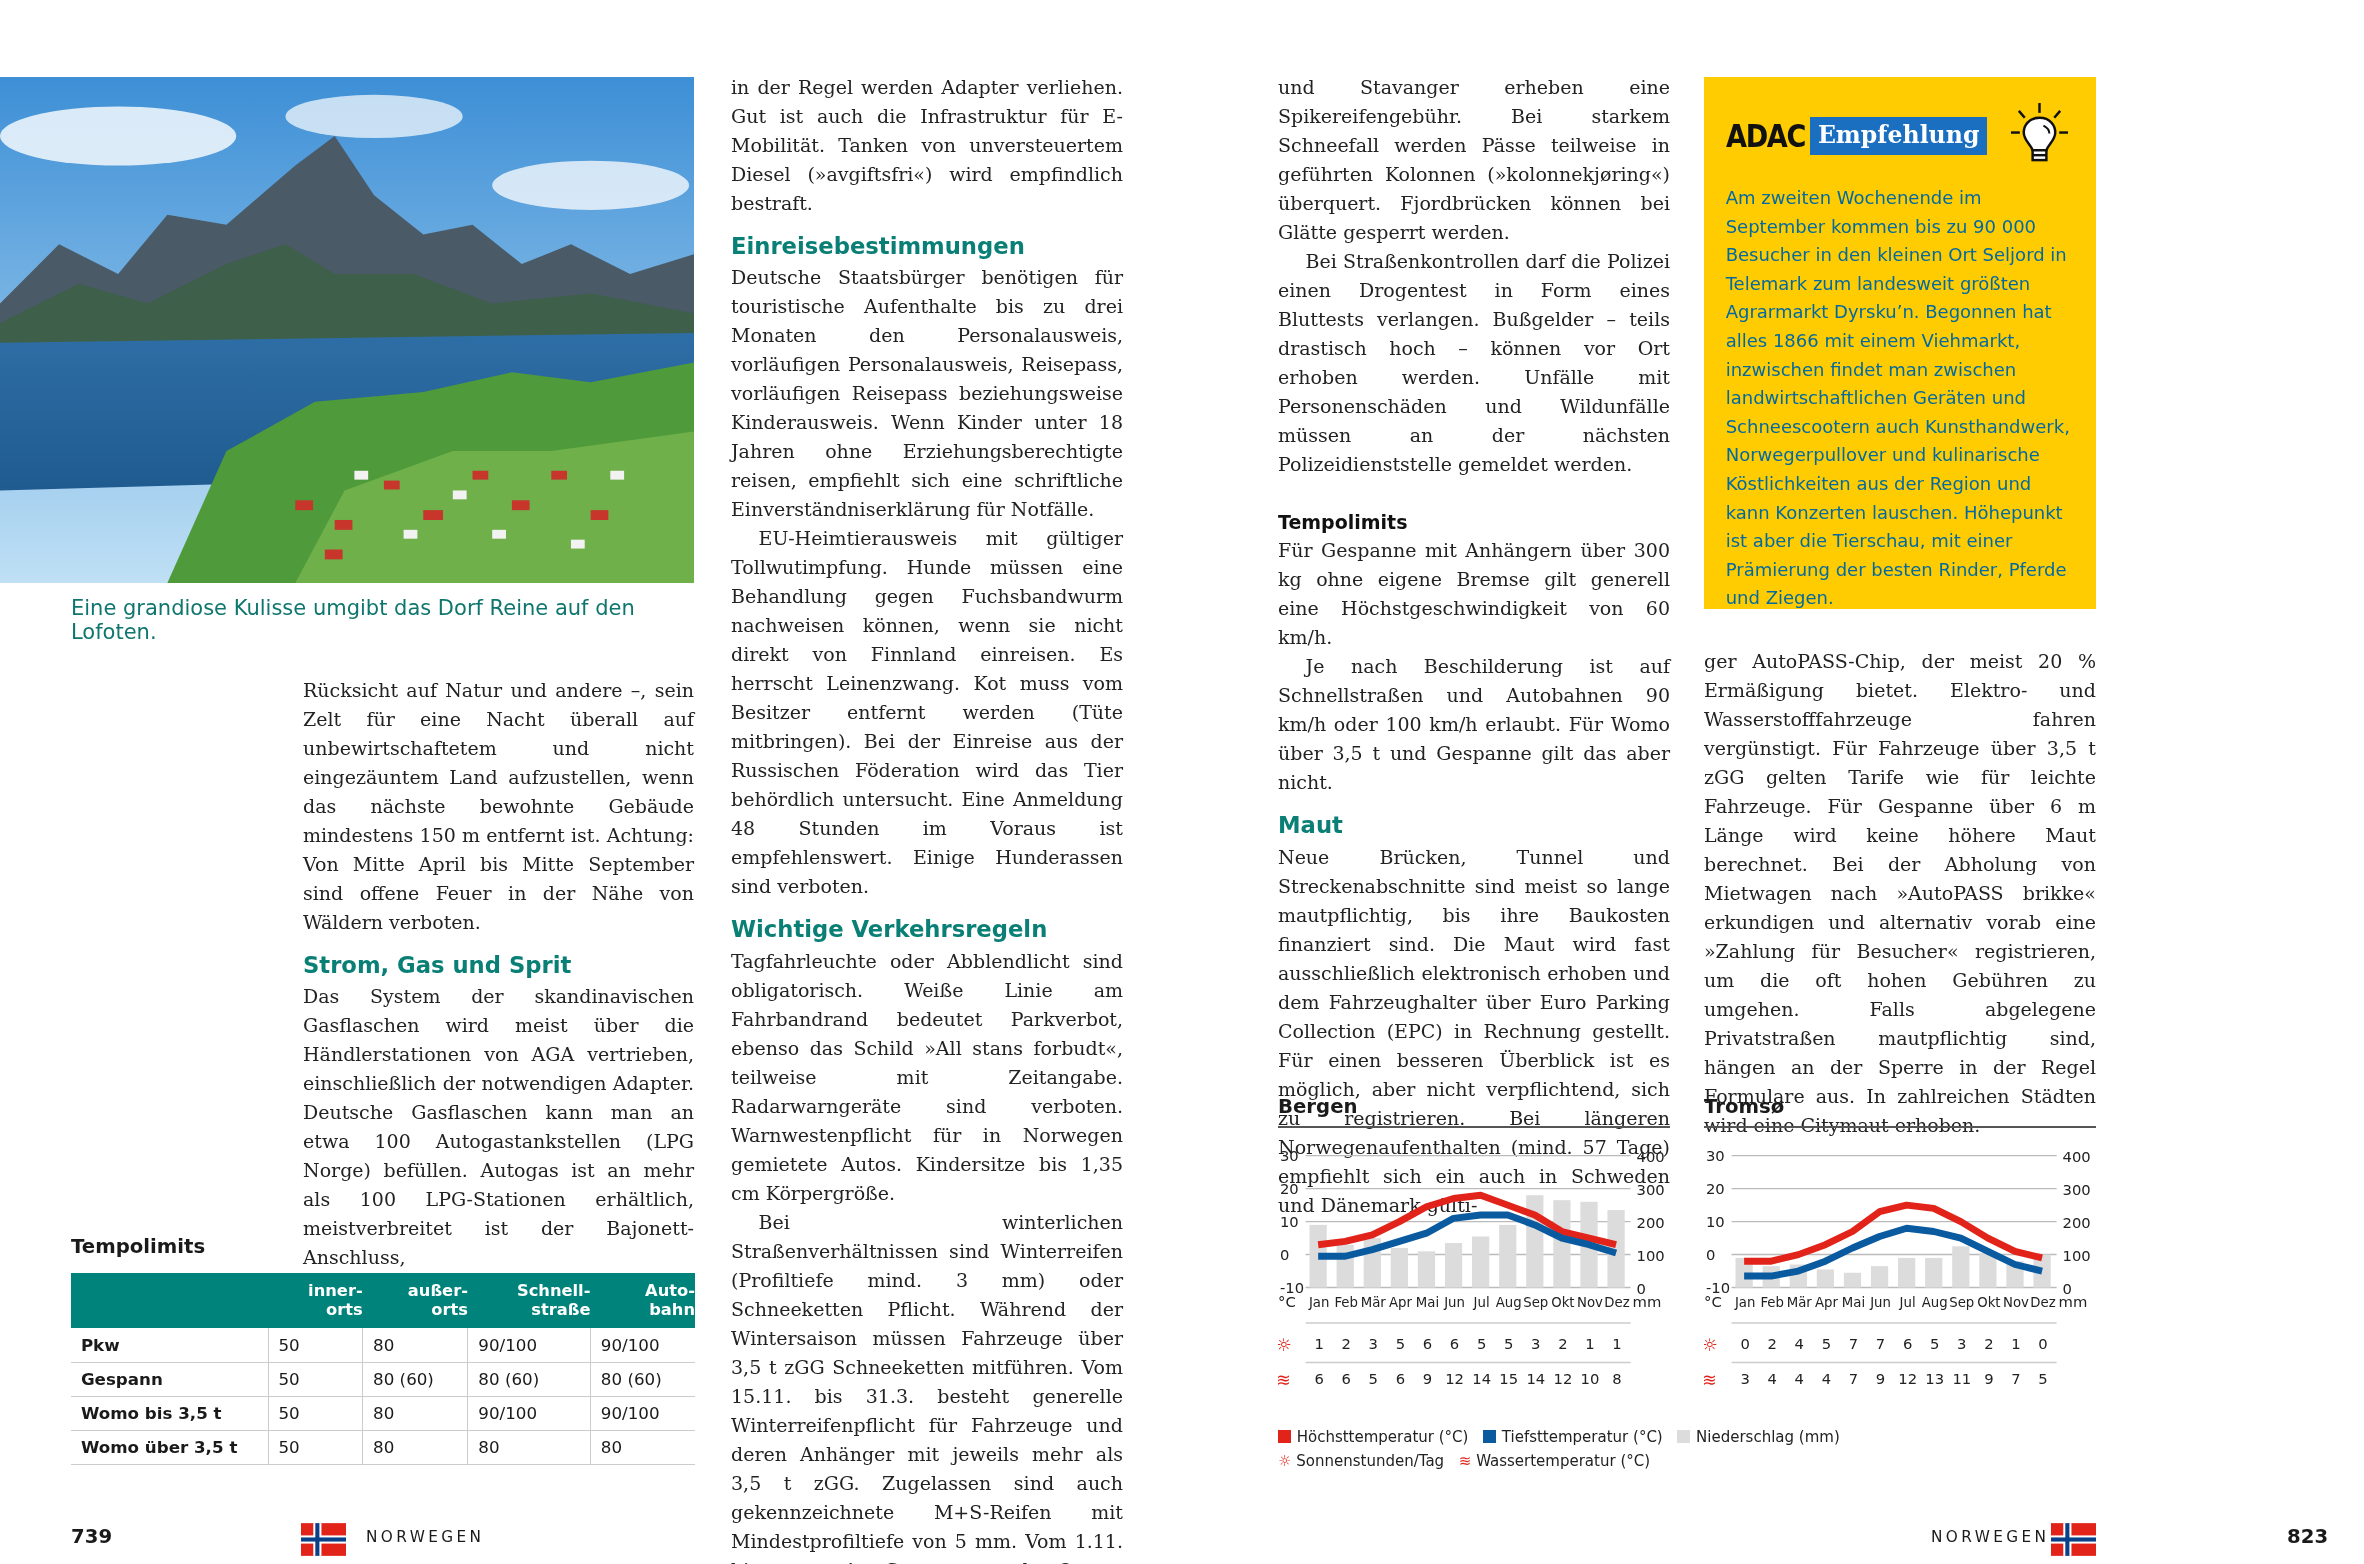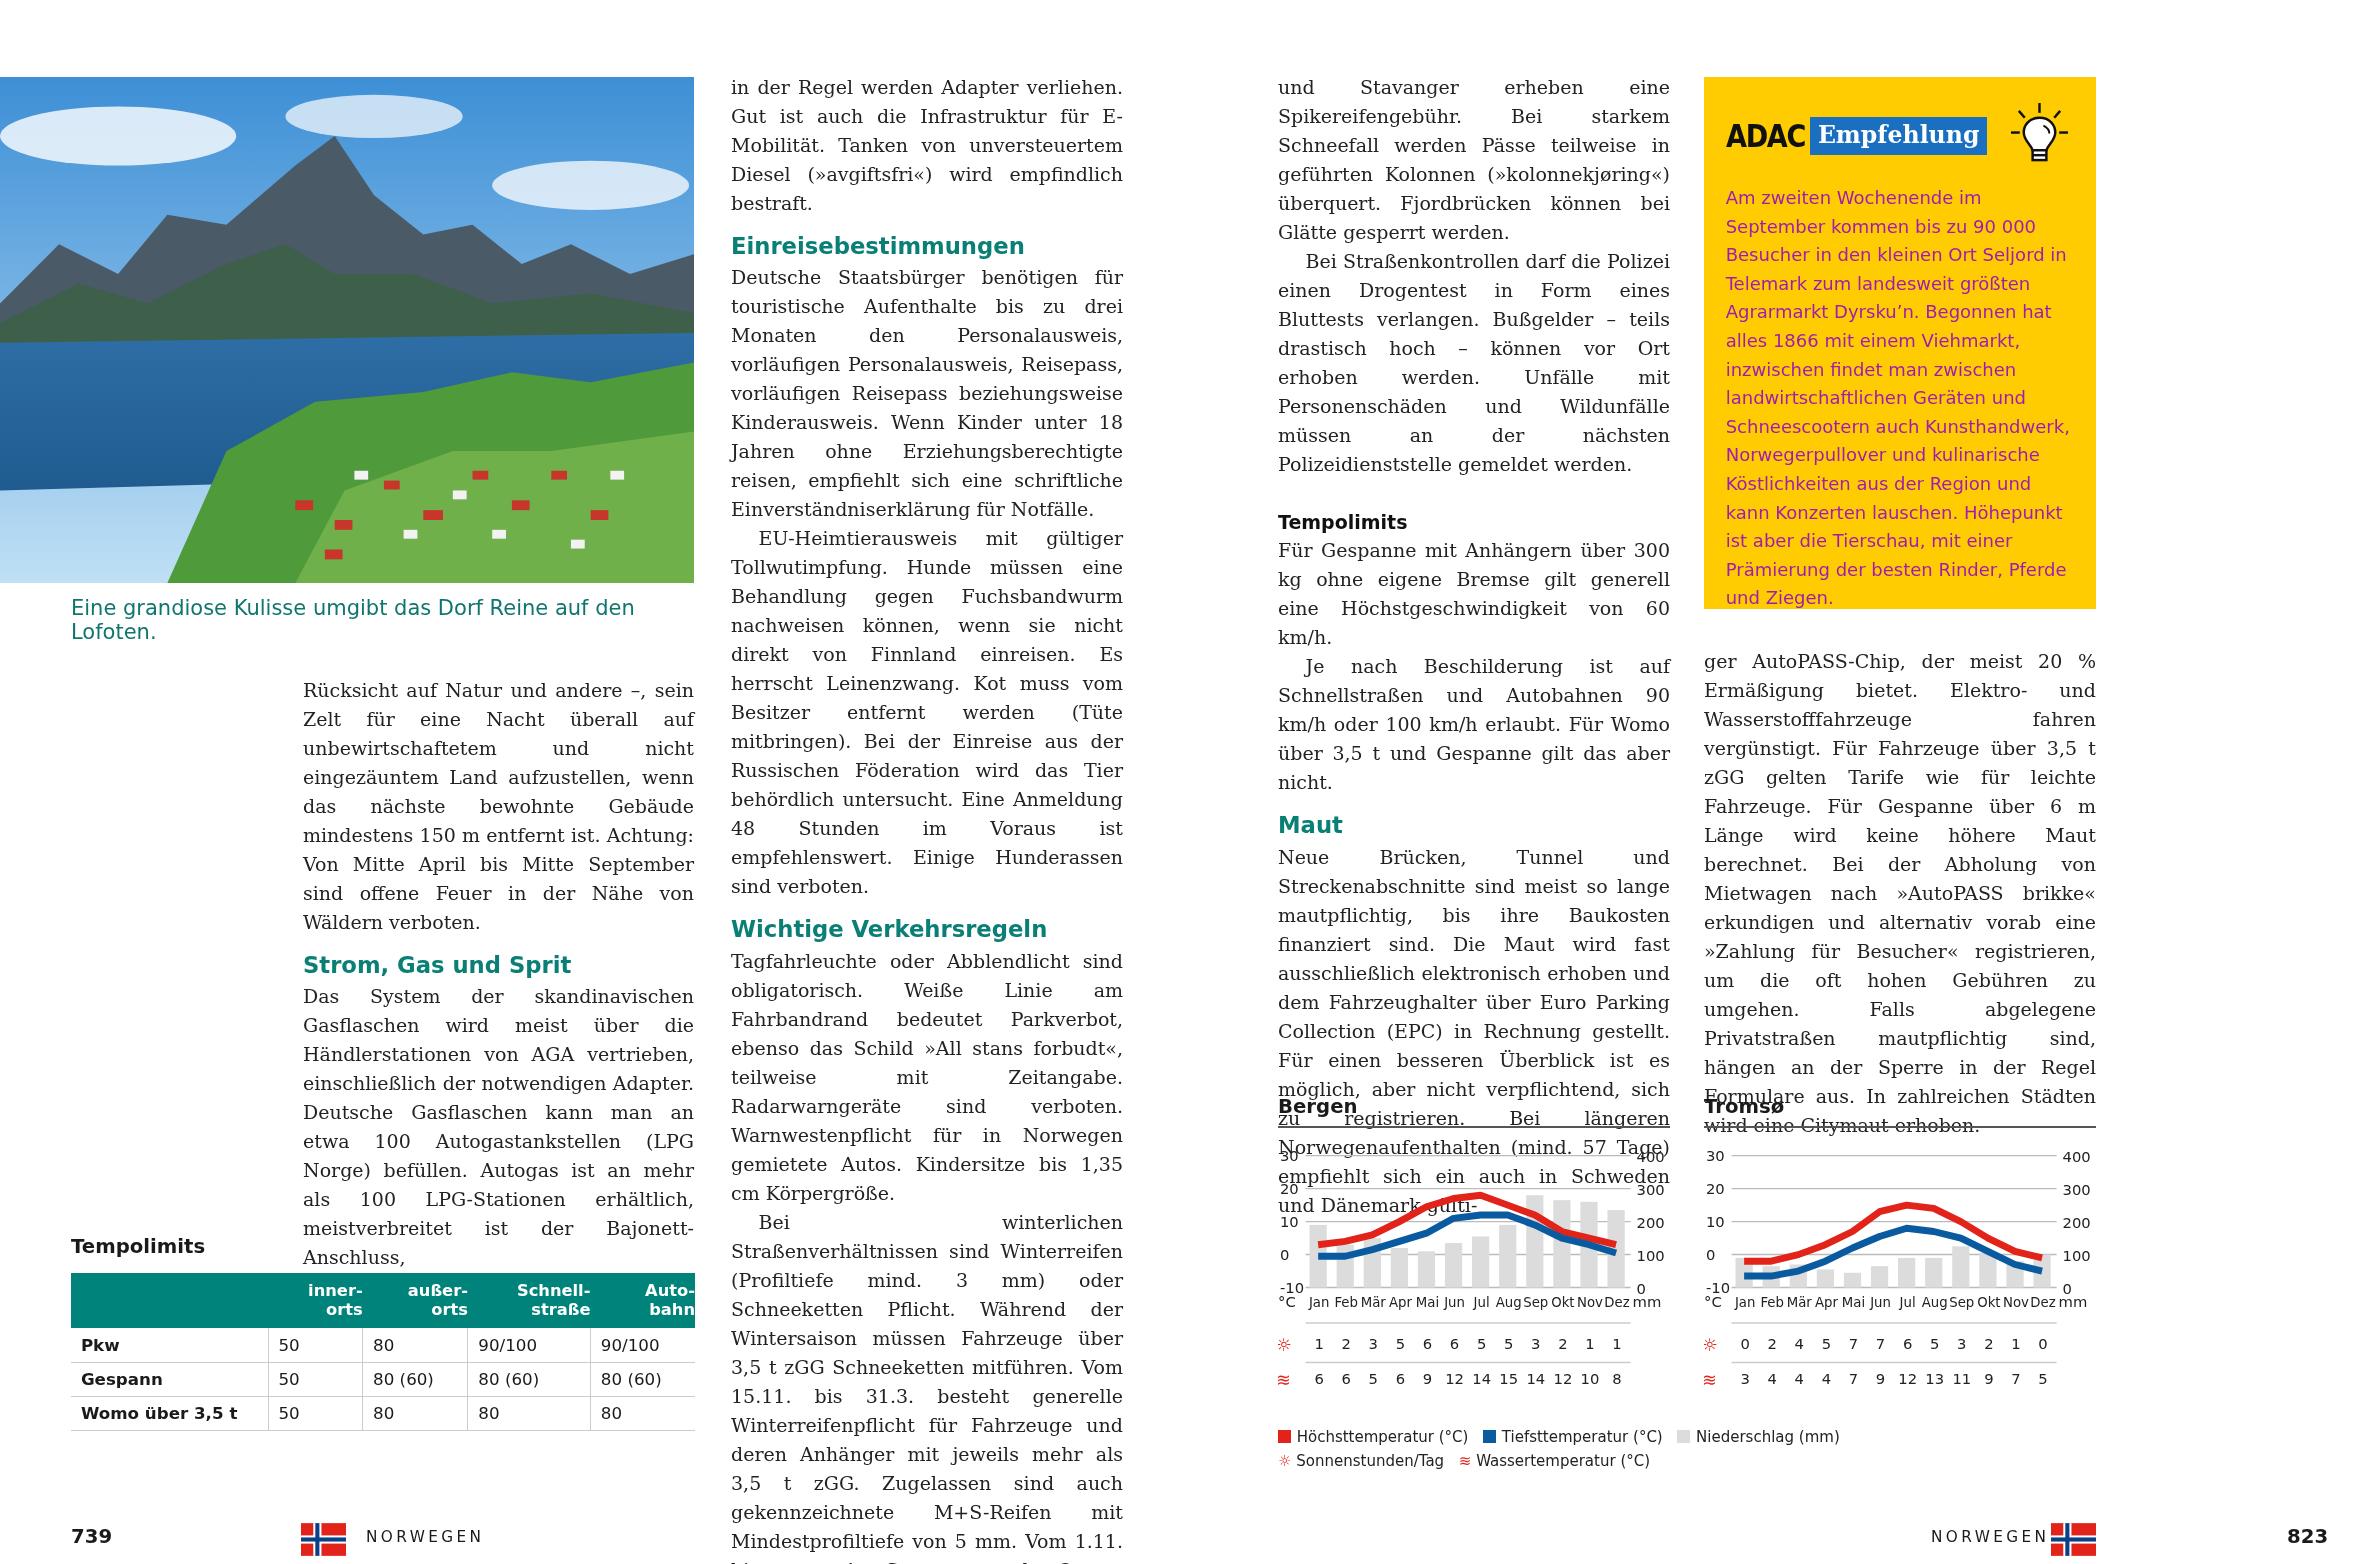--- a/index.html
+++ b/index.html
@@ -13,21 +13,21 @@
 .photo{left:0;top:77px;width:694px;height:506px;overflow:hidden}
 .caption{left:71px;top:596px;width:630px;font-family:"DejaVu Sans",sans-serif;font-size:21px;color:#0f766e}
 .tbl-title{left:71px;top:1235px;font-family:"DejaVu Sans",sans-serif;font-weight:bold;font-size:19.7px}
 table.tl{position:absolute;left:71px;top:1273px;width:624px;border-collapse:collapse;font-family:"DejaVu Sans",sans-serif;font-size:16.7px}
 table.tl th{background:#00837a;color:#fff;text-align:right;font-weight:bold;font-size:16.3px;line-height:18.7px;padding:8.9px 0 7.9px 9.9px;height:55px;vertical-align:middle}
 table.tl td{height:34px;padding:0 0 0 9.9px;border-bottom:1.5px solid #ccc;border-left:1.5px solid #ccc}
 table.tl td:first-child{border-left:none;font-weight:bold}
 .adac{left:1704px;top:77px;width:392px;height:532px;background:#fecc00;padding:0 8px}
 .adac-logo{position:absolute;left:21.7px;top:41px;font-family:"DejaVu Sans",sans-serif;font-weight:bold;font-size:31.5px;letter-spacing:-1.5px;color:#111;transform:scaleX(.86);transform-origin:left}
 .adac-badge{position:absolute;left:106px;top:40px;background:#1a6fc0;color:#fff;font-family:"DejaVu Serif",serif;font-weight:bold;font-size:23.6px;padding:3px 7.9px;line-height:31.5px}
-.adac-text{position:absolute;left:21.7px;top:107px;width:355px;font-family:"DejaVu Sans",sans-serif;font-size:18px;line-height:28.6px;color:#a21caf}
+.adac-text{position:absolute;left:21.7px;top:107px;width:355px;font-family:"DejaVu Sans",sans-serif;font-size:18px;line-height:28.6px;color:#0369a1}
 .chart-box{width:392px}
 .chart-title{font-family:"DejaVu Sans",sans-serif;font-weight:bold;font-size:19.7px;height:33px;border-bottom:2px solid #555}
 .legend{left:1278px;top:1426px;font-family:"DejaVu Sans",sans-serif;font-size:15px;line-height:23.6px;color:#222}
 .sw{display:inline-block;width:12.8px;height:12.8px;margin-right:5.9px;vertical-align:-1px}
 .footer{font-family:"DejaVu Sans",sans-serif}
 .pnum{top:1525px;font-weight:bold;font-size:19.7px}
 .country{top:1528px;font-size:15.3px;letter-spacing:3.4px}
 .flag{width:45px;height:35px}
 </style>
 </head>
@@ -105,20 +105,27 @@
       <td>80</td>
       <td>90/100</td>
       <td>90/100</td>
     </tr>
     <tr>
       <td>Gespann</td>
       <td>50</td>
       <td>80 (60)</td>
       <td>80 (60)</td>
       <td>80 (60)</td>
+    </tr>
+    <tr>
+      <td>Womo bis 3,5 t</td>
+      <td>50</td>
+      <td>80</td>
+      <td>90/100</td>
+      <td>90/100</td>
     </tr>
     <tr>
       <td>Womo über 3,5 t</td>
       <td>50</td>
       <td>80</td>
       <td>80</td>
       <td>80</td>
     </tr>
   </tbody>
 </table>

